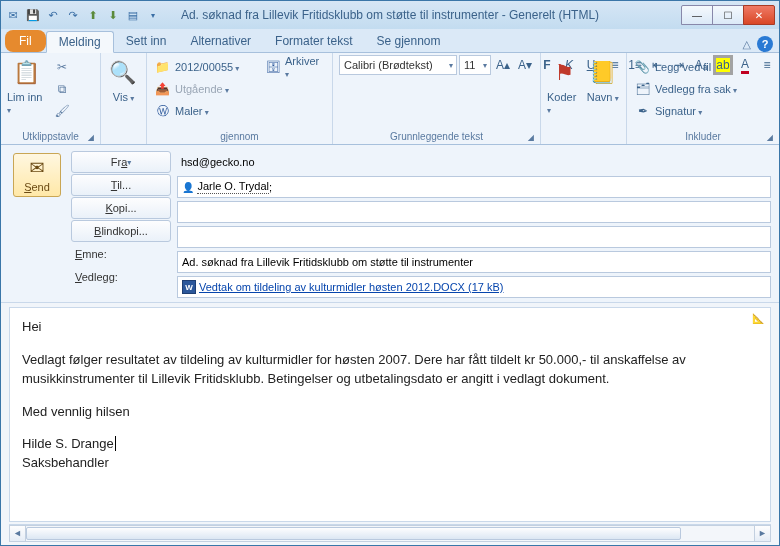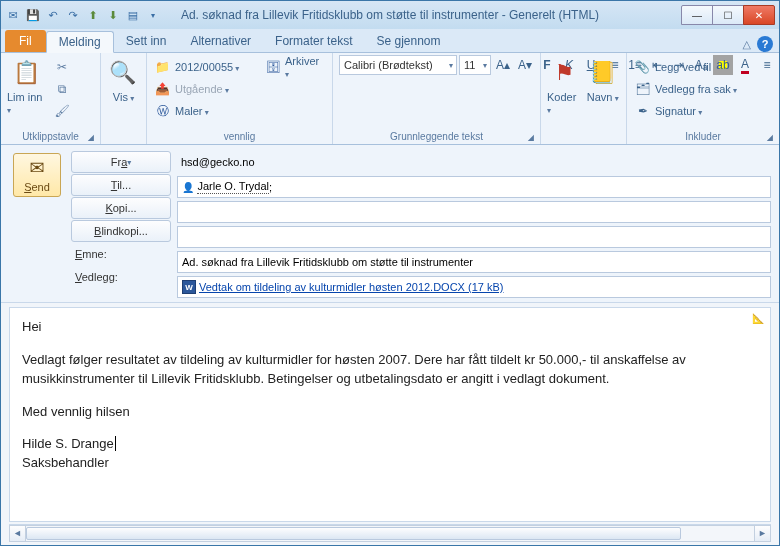--- a/index.html
+++ b/index.html
@@ -9,21 +9,21 @@
   .titlebar { height: 28px; background: linear-gradient(#d6e6f5,#c3dcf0); display: flex; align-items: center; padding: 0 4px; position: relative; }
   .qat { display: flex; align-items: center; gap: 4px; }
   .qat .qicon { width: 16px; height: 16px; display:flex;align-items:center;justify-content:center; font-size:11px; color:#3a6ea5;}
   .title { position:absolute; left:0; right:0; text-align:center; font-size:12px; color:#3b628a; pointer-events:none;}
   .winctrls { margin-left:auto; display:flex; }
   .winbtn { width:32px; height:20px; border:1px solid #88a; background:linear-gradient(#f5f9fd,#dbe9f7); display:flex;align-items:center;justify-content:center; font-size:10px; color:#333; margin-left:-1px;}
   .winbtn.close { background:linear-gradient(#ef7a66,#d94726); color:#fff; border-color:#a83a24; border-top-right-radius:2px;}
   .winbtn.min { border-top-left-radius:2px;}
   
   .tabsrow { height:24px; background:#dbe9f7; display:flex; align-items:flex-end; border-bottom:1px solid #a7c0dc; position:relative;}
-  .filetab { background:#e68a2e; color:#fff; font-size:12px; padding:4px 14px; border-top-left-radius:3px; border-top-right-radius:3px; margin-left:4px; height:22px; display:flex;align-items:center;}
+  .filetab { background:#e68a2e; color:#fff; font-size:12px; padding:4px 14px; border-top-left-radius:3px; border-top-right-radius:3px; margin-left:4px; height:22px; display:flex;align-items:center;border-radius:8px;}
   .rtab { font-size:12px; color:#3b628a; padding:4px 12px; height:22px; display:flex;align-items:center; cursor:default;}
   .rtab.active { background:#f4f8fc; border:1px solid #a7c0dc; border-bottom:1px solid #f4f8fc; border-top-left-radius:3px; border-top-right-radius:3px; margin-bottom:-1px;}
   .tabsrow .right { margin-left:auto; display:flex; align-items:center; gap:6px; padding-right:6px;}
   .tabsrow .right span { font-size:11px; color:#5a7aa0;}
   .helpbtn { width:16px;height:16px;border-radius:50%;background:#2a7ad4;color:#fff;display:flex;align-items:center;justify-content:center;font-size:11px;font-weight:bold;}
   
   .ribbon { height:92px; background:#eef4fb; border-bottom:1px solid #a7c0dc; display:flex; }
   .group { border-right:1px solid #c9d8ea; padding:2px 6px 0 6px; display:flex; flex-direction:column; justify-content:space-between; }
   .group .gbody { display:flex; align-items:flex-start; gap:4px; flex:1;}
   .group .glabel { font-size:10px; color:#5a7aa0; text-align:center; padding:1px 0 2px; position:relative;}
@@ -146,21 +146,21 @@
               <span class="dd">Maler</span>
             </div>
         </div>
         <div class="smallstack">
           <div class="ritem">
               <span class="ic" style="color:#2b579a">🗄</span>
               <span class="dd">Arkiver</span>
             </div>
         </div>
       </div>
-      <div class="glabel">vennlig</div>
+      <div class="glabel">gjennom</div>
     </div>
 
     <div class="group" style="width:208px">
       <div class="gbody" style="flex-direction:row;gap:2px;">
         <div class="fontrow">
           <div class="combo" style="width:118px">Calibri (Brødtekst)</div>
           <div class="combo" style="width:32px">11</div>
           <div class="icobtn">A▴</div>
           <div class="icobtn">A▾</div>
         </div>
@@ -174,21 +174,21 @@
           <div class="icobtn">
               <u>U</u>
             </div>
           <div class="icobtn">•≡</div>
           <div class="icobtn">1≡</div>
           <div class="icobtn">⇤</div>
           <div class="icobtn">⇥</div>
           <div class="icobtn">Aₐ</div>
         </div>
         <div class="fontrow">
-          <div class="icobtn" style="background:#ffff00;border:6px solid #a3a3a3">ab</div>
+          <div class="icobtn" style="background:#ffff00;border:3px solid #a3a3a3">ab</div>
           <div class="icobtn">
               <span style="border-bottom:3px solid #c00020">A</span>
             </div>
           <div class="icobtn">≡</div>
           <div class="icobtn">≡</div>
           <div class="icobtn">≡</div>
           <div class="icobtn">≡</div>
           <div class="icobtn">⇤</div>
           <div class="icobtn">⇥</div>
         </div>

